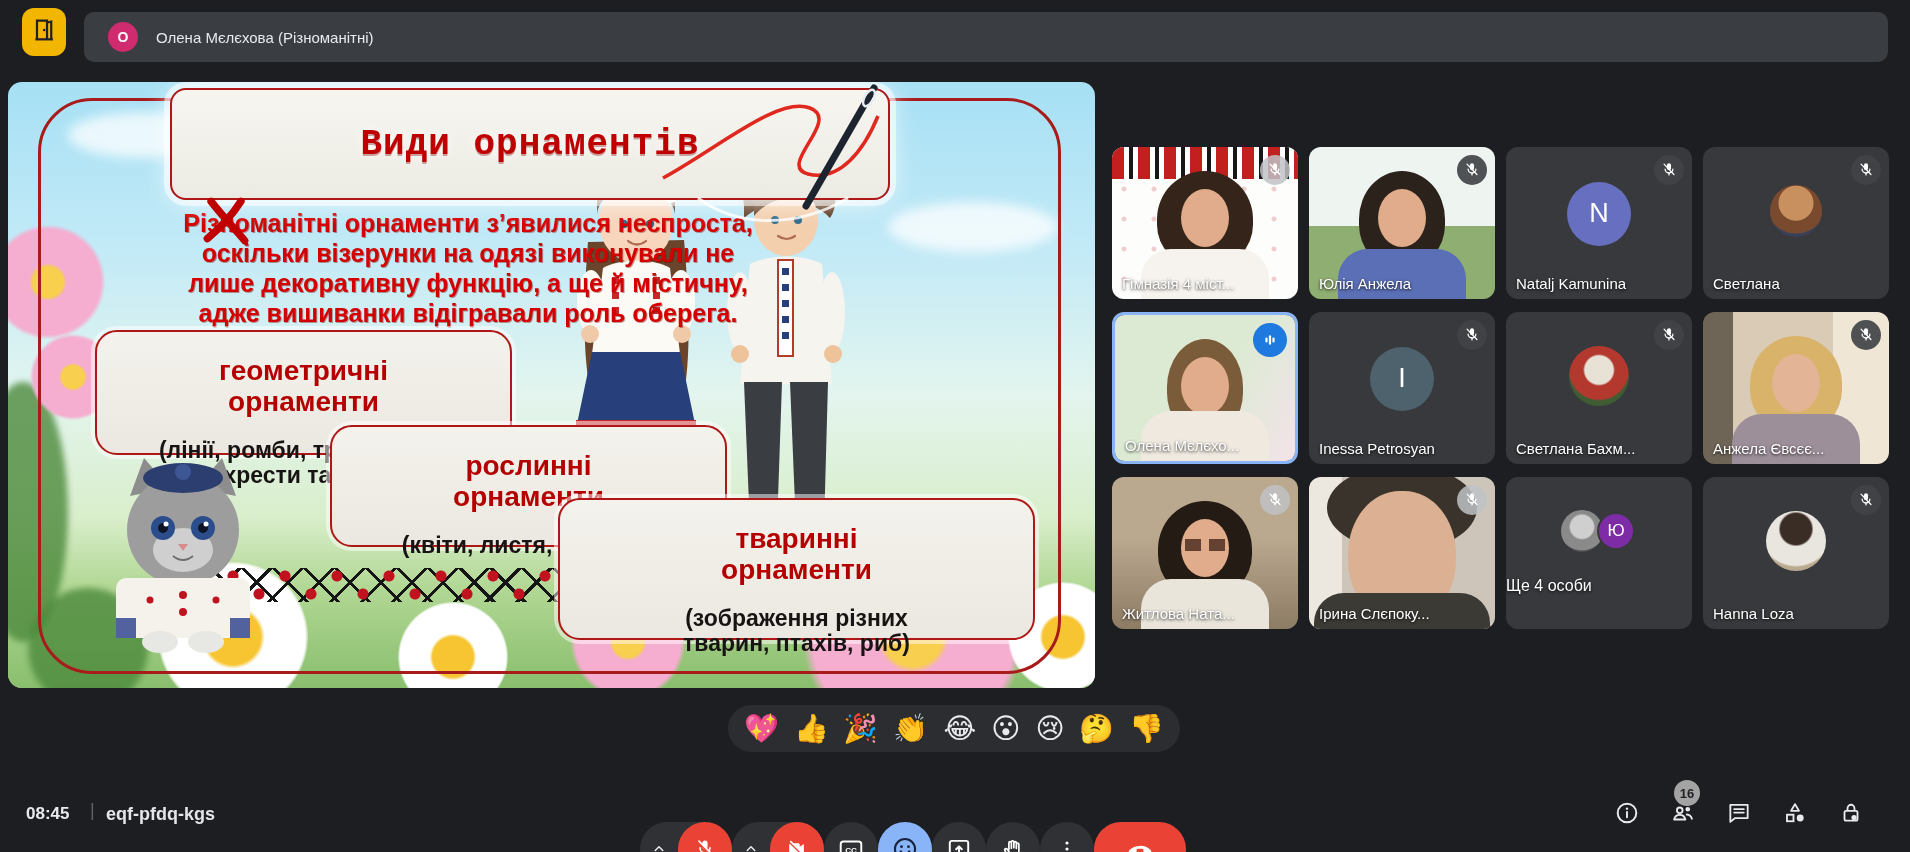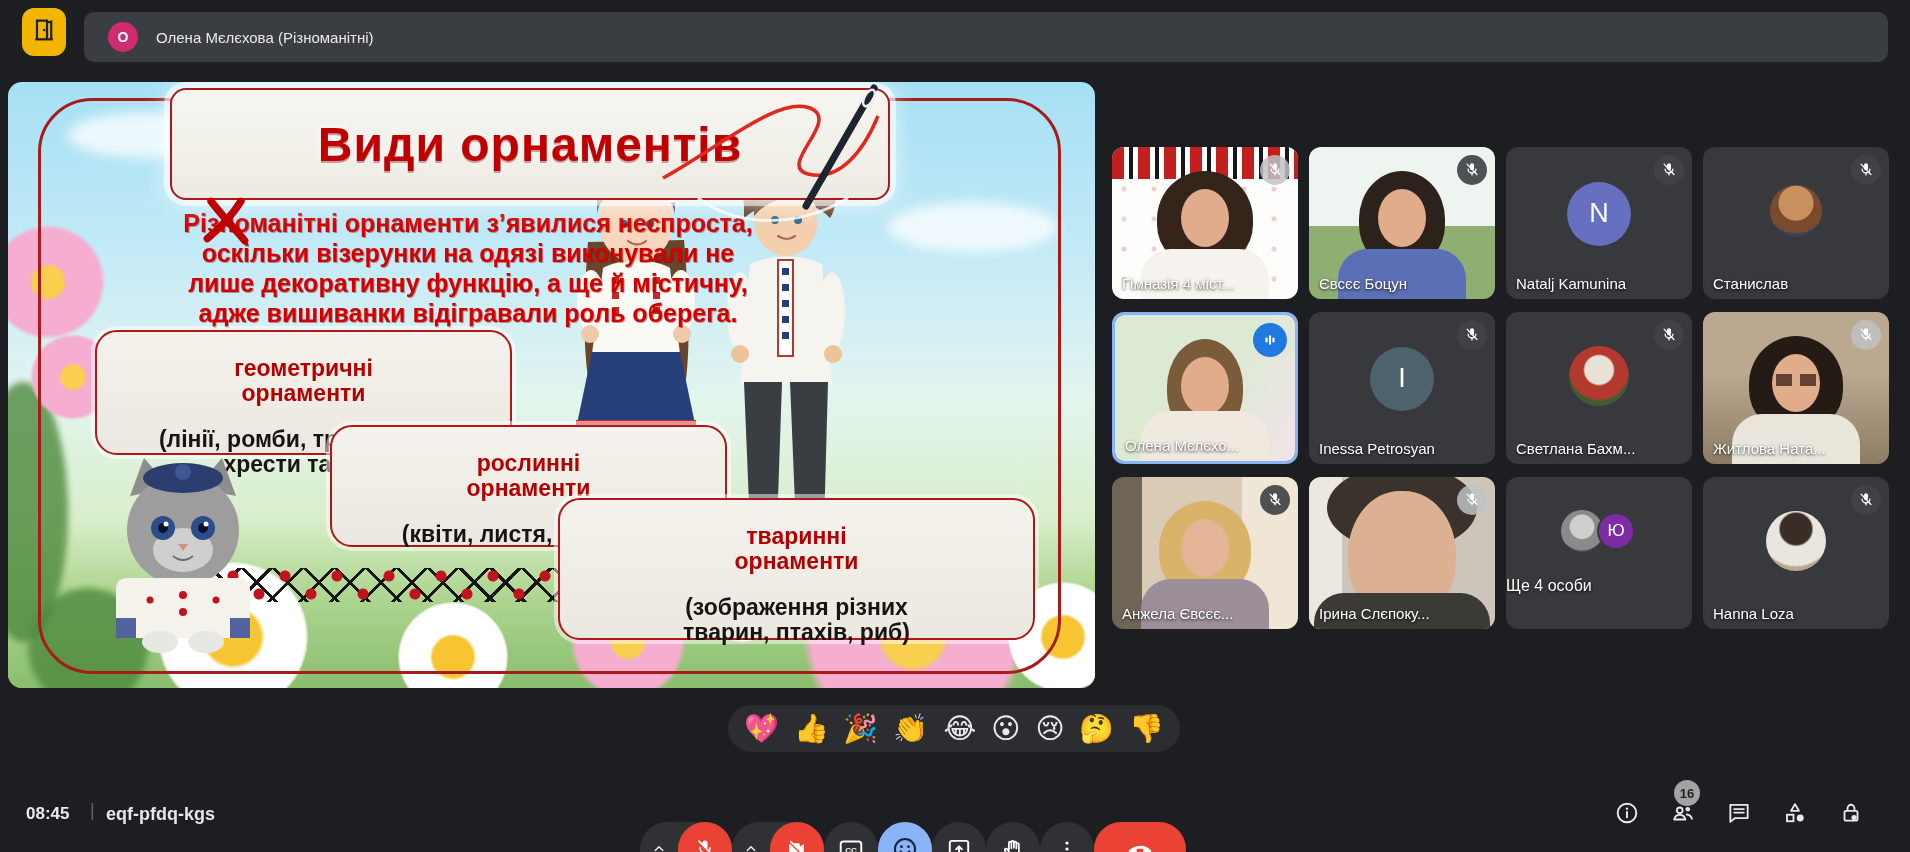--- a/index.html
+++ b/index.html
@@ -26,31 +26,31 @@
          background:radial-gradient(circle,#f6c531 0 26%,#ffffff 30% 68%,rgba(255,255,255,0) 72%);}
   .pinkf{position:absolute;border-radius:50%;z-index:2;
          background:radial-gradient(circle,#f8cf4e 0 18%,#f5add0 22% 62%,rgba(245,173,208,0) 68%);}
   .leaf{position:absolute;border-radius:50%;background:#4d8a3d;opacity:.8;filter:blur(3px);z-index:2;}
   .s-frame{position:absolute;left:30px;top:16px;right:34px;bottom:14px;border:3px solid #a81b1b;
            border-radius:54px;z-index:3;}
   .s-titlebox{position:absolute;left:162px;top:6px;width:720px;height:112px;z-index:5;
          background:linear-gradient(#f7f5f0,#ecebe3);border:2px solid #b01818;border-radius:16px;
          box-shadow:0 0 0 6px rgba(255,255,255,.55),0 0 26px rgba(255,255,255,.95);
          display:flex;align-items:center;justify-content:center;}
-  .s-title{font-size:48px;font-weight:bold;color:#c00000;letter-spacing:1px;
-           text-shadow:0 2px 0 rgba(120,0,0,.35),0 0 10px rgba(255,255,255,.8);}
+  .s-title{font-size:36px;font-weight:bold;color:#c00000;letter-spacing:1px;
+           text-shadow:0 2px 0 rgba(120,0,0,.35),0 0 10px rgba(255,255,255,.8);font-family:Liberation Mono, monospace;}
   .xmark{position:absolute;left:190px;top:110px;z-index:6;}
   .needle{position:absolute;left:650px;top:-4px;z-index:7;}
   .s-para{position:absolute;left:80px;top:126px;width:760px;z-index:4;text-align:center;
           white-space:pre-line;font-size:25px;font-weight:bold;color:#d40000;line-height:1.2;
           text-shadow:1px 1px 0 rgba(110,0,0,.4);}
   .s-box{position:absolute;background:linear-gradient(#f4f2ec,#eae8e0);border:2px solid #b01818;
          border-radius:22px;text-align:center;white-space:pre-line;padding-top:6px;
          box-shadow:0 0 0 4px rgba(255,255,255,.5);}
-  .s-box .bt{font-size:23px;font-weight:bold;color:#b40000;line-height:1.1;}
+  .s-box .bt{font-size:28px;font-weight:bold;color:#b40000;line-height:1.1;}
   .s-box .bs{font-size:23px;font-weight:bold;color:#181414;line-height:1.1;margin-top:2px;}
   .b1{left:87px;top:248px;width:417px;height:125px;z-index:4;}
   .b2{left:322px;top:343px;width:397px;height:122px;z-index:5;}
   .b3{left:550px;top:416px;width:477px;height:142px;z-index:6;}
   .chars{position:absolute;left:520px;top:40px;z-index:2;}
   .cat{position:absolute;left:70px;top:368px;z-index:7;}
   .stitch{position:absolute;left:160px;top:486px;width:395px;height:34px;z-index:5;
     background:
       radial-gradient(circle at 13px 8px,#c1121f 0 5px,rgba(0,0,0,0) 6px) 0 0/52px 34px,
       radial-gradient(circle at 39px 26px,#c1121f 0 5px,rgba(0,0,0,0) 6px) 0 0/52px 34px,
@@ -349,21 +349,21 @@
       <div class="badge">
         <svg viewBox="0 0 24 24" width="18" height="18">
             <rect x="9.3" y="3" width="5.4" height="9.2" rx="2.7" fill="#fff"></rect>
             <g fill="none" stroke="#fff" stroke-width="1.7" stroke-linecap="round">
               <path d="M6.8 10.8a5.2 5.2 0 0 0 10.4 0"></path>
               <path d="M12 16v2.6"></path>
               <path d="M5.4 4.2 18.6 18"></path>
             </g>
           </svg>
       </div>
-      <div class="label">Євсєє Боцун</div>
+      <div class="label">Юлія Анжела</div>
     </div>
 
     <div class="tile">
       <div class="letter-avatar" style="background:#666fc0">N</div>
       <div class="badge">
         <svg viewBox="0 0 24 24" width="18" height="18">
             <rect x="9.3" y="3" width="5.4" height="9.2" rx="2.7" fill="#fff"></rect>
             <g fill="none" stroke="#fff" stroke-width="1.7" stroke-linecap="round">
               <path d="M6.8 10.8a5.2 5.2 0 0 0 10.4 0"></path>
               <path d="M12 16v2.6"></path>
@@ -379,21 +379,21 @@
       <div class="badge">
         <svg viewBox="0 0 24 24" width="18" height="18">
             <rect x="9.3" y="3" width="5.4" height="9.2" rx="2.7" fill="#fff"></rect>
             <g fill="none" stroke="#fff" stroke-width="1.7" stroke-linecap="round">
               <path d="M6.8 10.8a5.2 5.2 0 0 0 10.4 0"></path>
               <path d="M12 16v2.6"></path>
               <path d="M5.4 4.2 18.6 18"></path>
             </g>
           </svg>
       </div>
-      <div class="label">Станислав</div>
+      <div class="label">Светлана</div>
     </div>
 
     <div class="tile speaking">
       <div class="vid v-t5">
         <div class="fig">
           <div class="hair"></div>
           <div class="face"></div>
           <div class="torso"></div>
         </div>
       </div>
@@ -433,60 +433,60 @@
               <path d="M6.8 10.8a5.2 5.2 0 0 0 10.4 0"></path>
               <path d="M12 16v2.6"></path>
               <path d="M5.4 4.2 18.6 18"></path>
             </g>
           </svg>
       </div>
       <div class="label">Светлана Бахм...</div>
     </div>
 
     <div class="tile">
+      <div class="vid v-t8">
+        <div class="fig">
+          <div class="hair"></div>
+          <div class="face"></div>
+          <div class="torso"></div>
+        </div>
+      </div>
+      <div class="badge">
+        <svg viewBox="0 0 24 24" width="18" height="18">
+            <rect x="9.3" y="3" width="5.4" height="9.2" rx="2.7" fill="#fff"></rect>
+            <g fill="none" stroke="#fff" stroke-width="1.7" stroke-linecap="round">
+              <path d="M6.8 10.8a5.2 5.2 0 0 0 10.4 0"></path>
+              <path d="M12 16v2.6"></path>
+              <path d="M5.4 4.2 18.6 18"></path>
+            </g>
+          </svg>
+      </div>
+      <div class="label">Анжела Євсєє...</div>
+    </div>
+
+    <div class="tile">
       <div class="vid v-t9">
         <div class="fig">
           <div class="hair"></div>
           <div class="face"></div>
           <div class="glasses"></div>
           <div class="torso"></div>
         </div>
       </div>
       <div class="badge light">
         <svg viewBox="0 0 24 24" width="18" height="18">
             <rect x="9.3" y="3" width="5.4" height="9.2" rx="2.7" fill="#fff"></rect>
             <g fill="none" stroke="#fff" stroke-width="1.7" stroke-linecap="round">
               <path d="M6.8 10.8a5.2 5.2 0 0 0 10.4 0"></path>
               <path d="M12 16v2.6"></path>
               <path d="M5.4 4.2 18.6 18"></path>
             </g>
           </svg>
       </div>
       <div class="label">Житлова Ната...</div>
-    </div>
-
-    <div class="tile">
-      <div class="vid v-t8">
-        <div class="fig">
-          <div class="hair"></div>
-          <div class="face"></div>
-          <div class="torso"></div>
-        </div>
-      </div>
-      <div class="badge">
-        <svg viewBox="0 0 24 24" width="18" height="18">
-            <rect x="9.3" y="3" width="5.4" height="9.2" rx="2.7" fill="#fff"></rect>
-            <g fill="none" stroke="#fff" stroke-width="1.7" stroke-linecap="round">
-              <path d="M6.8 10.8a5.2 5.2 0 0 0 10.4 0"></path>
-              <path d="M12 16v2.6"></path>
-              <path d="M5.4 4.2 18.6 18"></path>
-            </g>
-          </svg>
-      </div>
-      <div class="label">Анжела Євсєє...</div>
     </div>
 
     <div class="tile">
       <div class="vid v-t10">
         <div class="fig">
           <div class="hair"></div>
           <div class="face"></div>
           <div class="torso"></div>
         </div>
       </div>

